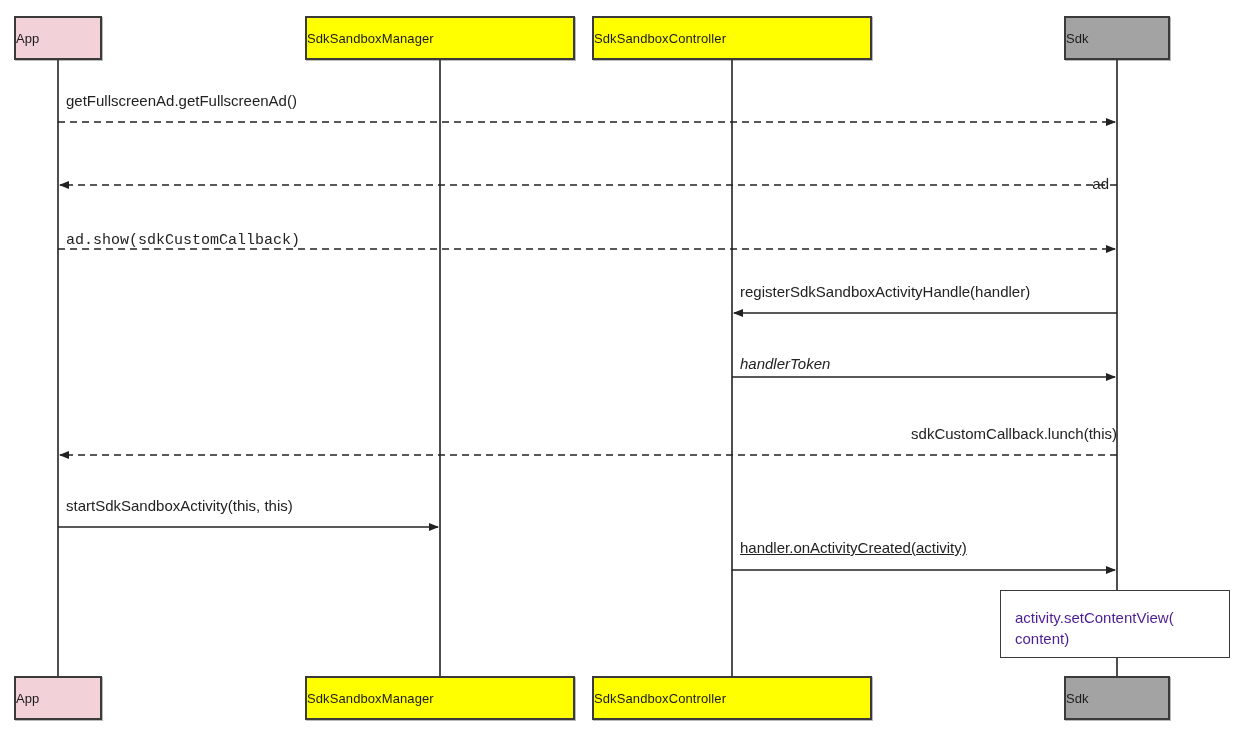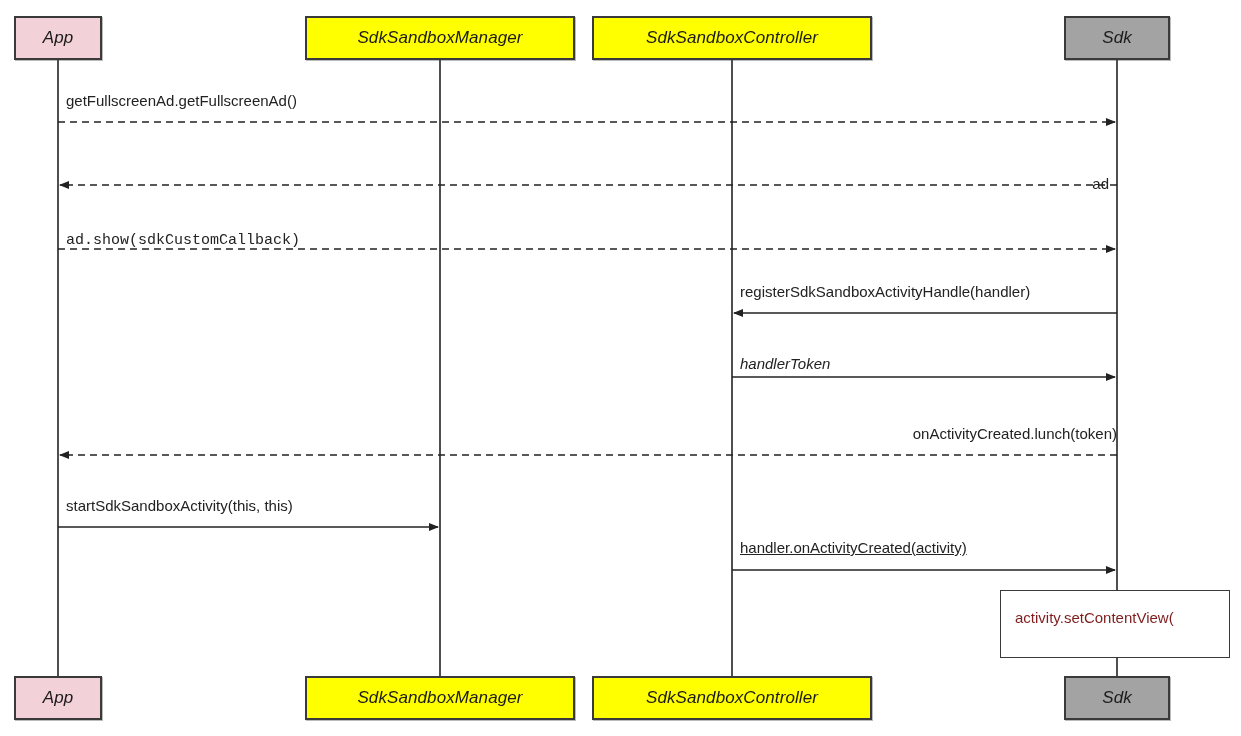--- a/index.html
+++ b/index.html
@@ -23,27 +23,25 @@
     top: 0;
     width: 1241px;
     height: 736px;
   }
   .participant-box {
     position: absolute;
     box-sizing: border-box;
     border: 2px solid #3a3a3a;
     display: flex;
     align-items: center;
-    justify-content: center;
-    font-size: 17px;
+    font-size: 13px;
     color: #1b1b1b;
     letter-spacing: 0.1px;
     white-space: nowrap;
     box-shadow: 1px 1px 0 rgba(60,60,60,0.35);
-    font-style: italic;
   }
   .participant-box.kind-app {
     background: #f2d1d9;
   }
   .participant-box.kind-manager,
   .participant-box.kind-controller {
     background: #ffff00;
   }
   .participant-box.kind-sdk {
     background: #a3a3a3;
@@ -60,21 +58,21 @@
   }
   .msg-label.align-right {
     text-align: right;
   }
   .note-box {
     position: absolute;
     box-sizing: border-box;
     border: 1.5px solid #3a3a3a;
     background: #ffffff;
     font-size: 15px;
-    color: #7f1d1d;
+    color: #4c1d95;
     line-height: 21px;
     padding: 16px 0 0 14px;
   }
   .note-line {
     display: block;
     white-space: nowrap;
   }
 </style>
 </head>
 <body>
@@ -133,23 +131,24 @@
       <div class="participant-box kind-sdk" style="left: 1064px; top: 676px; width: 106px; height: 44px;">
         <span>Sdk</span>
       </div>
     </div>
   <div id="labels-layer">
       <div class="msg-label align-left" style="left: 66px; top: 92px;">getFullscreenAd.getFullscreenAd()</div>
       <div class="msg-label align-right" style="left: 909px; top: 155px; width: 200px; margin-top: 20px;">ad</div>
       <div class="msg-label align-left" style="left: 66px; top: 232px; font-family: Liberation Mono, monospace;">ad.show(sdkCustomCallback)</div>
       <div class="msg-label align-left" style="left: 740px; top: 283px;">registerSdkSandboxActivityHandle(handler)</div>
       <div class="msg-label align-left" style="left: 740px; top: 355px; font-style: italic;">handlerToken</div>
-      <div class="msg-label align-right" style="left: 717px; top: 425px; width: 400px;">onActivityCreated.lunch(token)</div>
+      <div class="msg-label align-right" style="left: 717px; top: 425px; width: 400px;">sdkCustomCallback.lunch(this)</div>
       <div class="msg-label align-left" style="left: 66px; top: 497px;">startSdkSandboxActivity(this, this)</div>
       <div class="msg-label align-left" style="left: 740px; top: 539px; text-decoration: underline;">handler.onActivityCreated(activity)</div>
     </div>
   <div id="notes-layer">
       <div class="note-box" style="left: 1000px; top: 590px; width: 230px; height: 68px;">
         <span class="note-line">activity.setContentView(</span>
+        <span class="note-line">content)</span>
       </div>
     </div>
 
 </div>
 
 </body></html>

